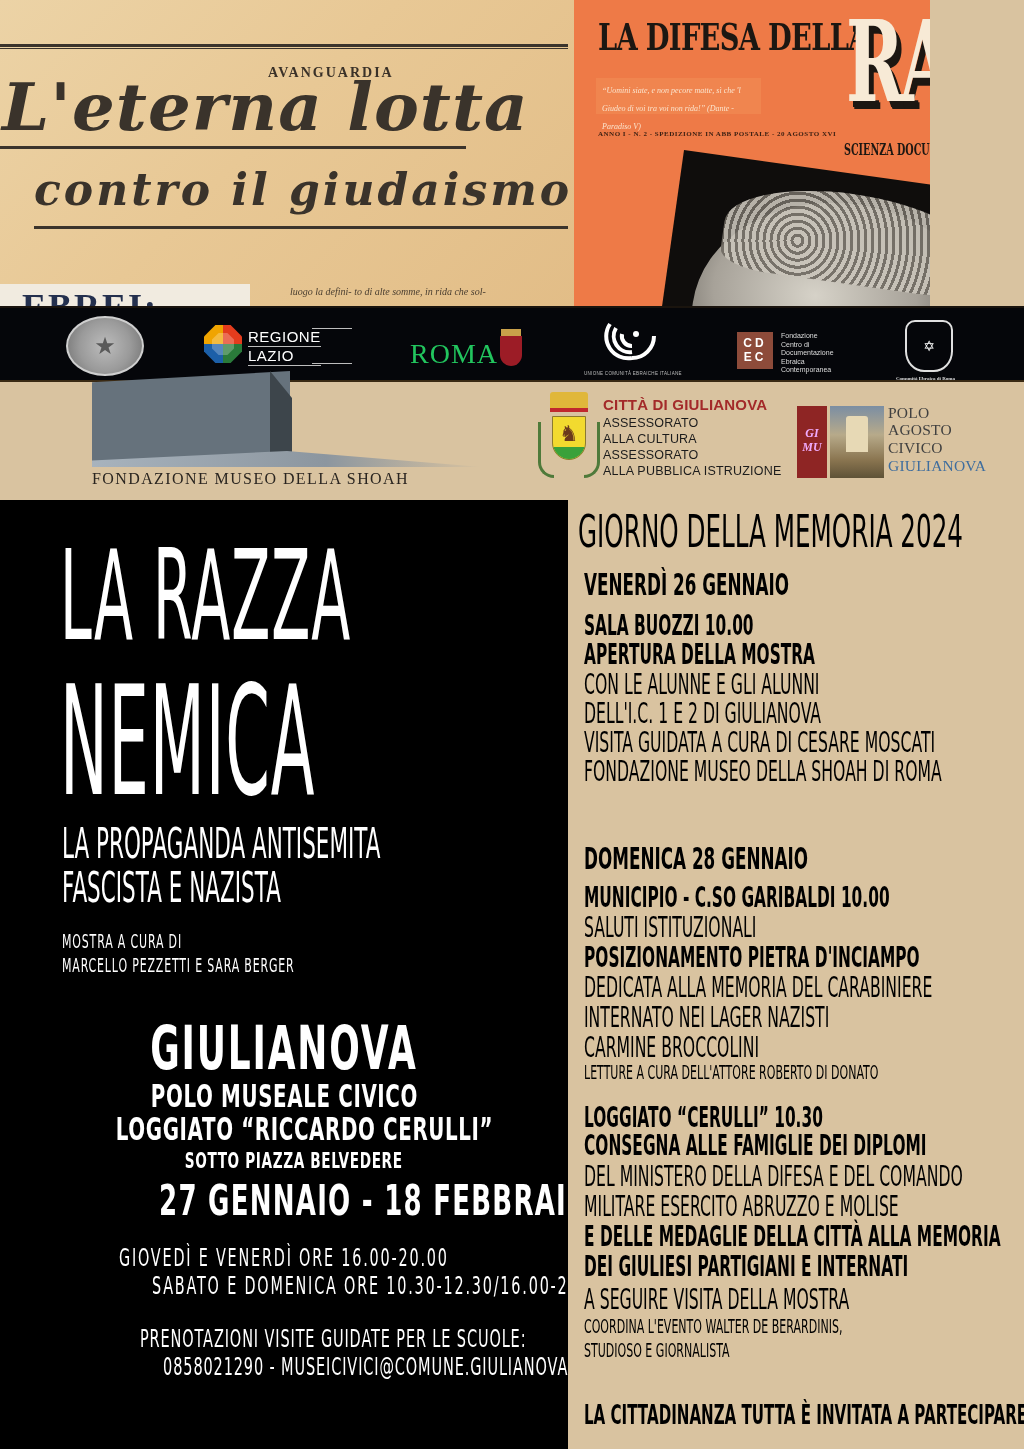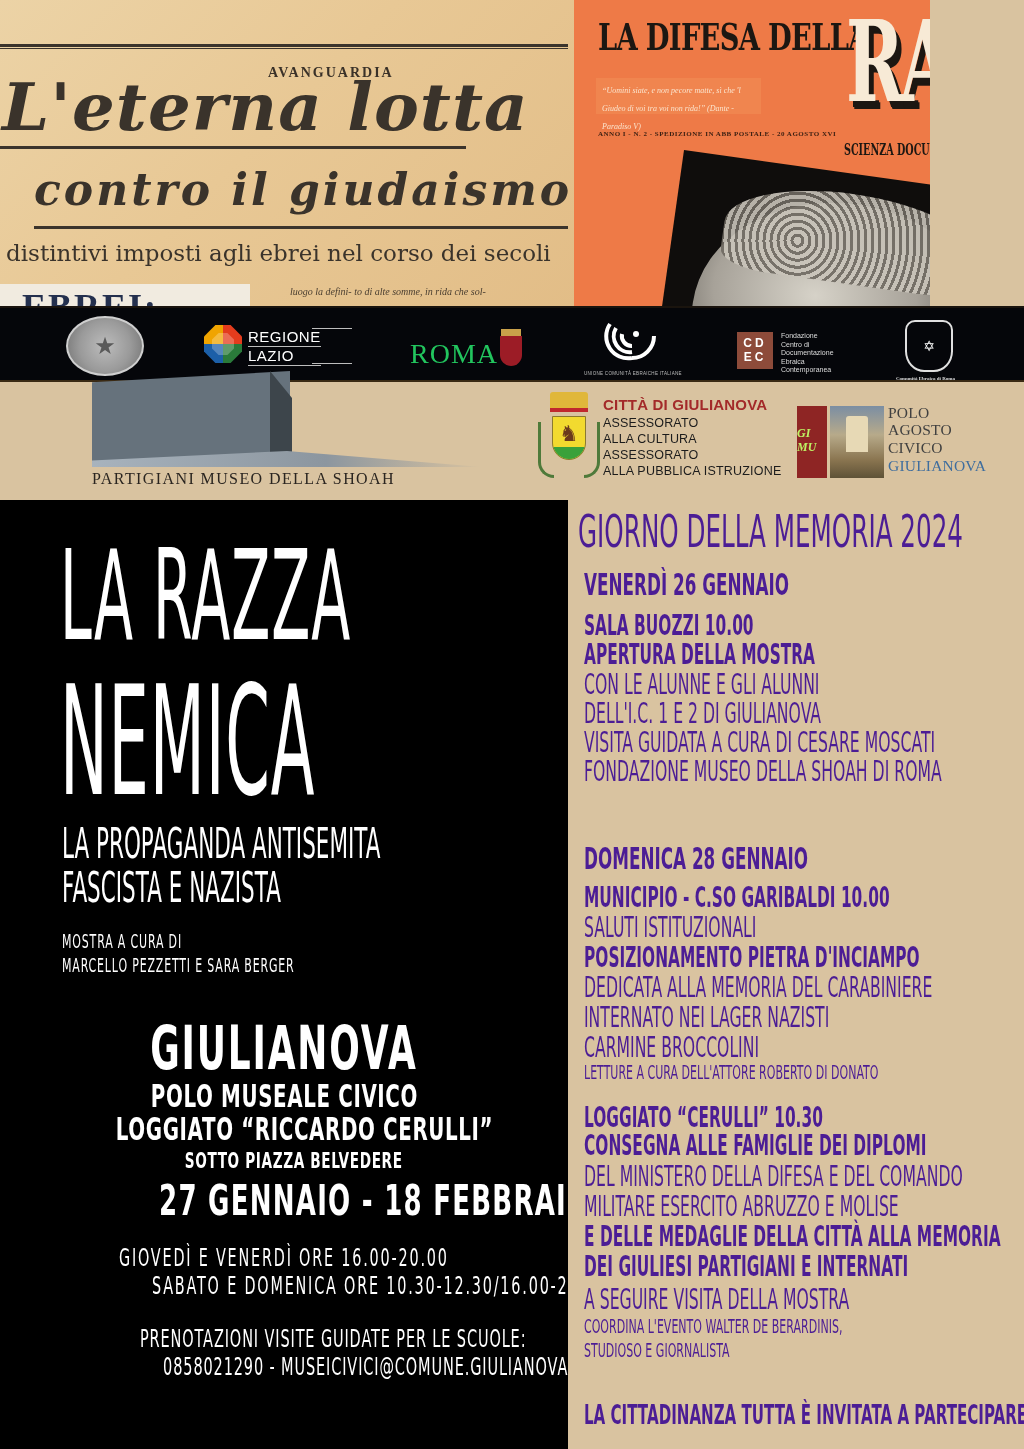--- a/index.html
+++ b/index.html
@@ -89,22 +89,22 @@
     border-radius:0 0 17px 17px; overflow:hidden; }
   .coat .shield::before { content:"♞"; position:absolute; left:6px; top:4px; font-size:22px; color:#6b3a1c; }
   .coat .shield::after { content:""; position:absolute; left:0; bottom:0; width:100%; height:12px; background:#3aa13a; }
   .coat .wreath-l, .coat .wreath-r { position:absolute; top:30px; width:16px; height:56px; border:3px solid #4f7a3a; }
   .coat .wreath-l { left:2px; border-right:none; border-top:none; border-radius:0 0 0 40px; }
   .coat .wreath-r { right:2px; border-left:none; border-top:none; border-radius:0 0 40px 0; }
 
   .giul-title { position:absolute; left:603px; top:12px; color:#a32a2a; font-weight:bold; font-size:15px; letter-spacing:0.2px; }
   .giul-line { position:absolute; left:603px; color:#1c1c1c; font-size:12.5px; letter-spacing:0.2px; }
 
-  .gimu-box { position:absolute; left:797px; top:22px; width:30px; height:72px; background:#8e2524; color:#bef264;
-    font-family:"Liberation Serif", serif; font-style:italic; font-weight:bold; font-size:12px; line-height:14px; padding-top:20px; }
+  .gimu-box { position:absolute; left:797px; top:22px; width:30px; height:72px; background:#8e2524; color:#f0abfc;
+    font-family:"Liberation Serif", serif; font-style:italic; font-weight:bold; font-size:12px; line-height:14px; text-align:center; padding-top:20px; }
   .gimu-pic { position:absolute; left:830px; top:22px; width:54px; height:72px;
     background:linear-gradient(180deg,#7b8ea3 0%,#b7aa8a 40%,#8a7550 75%,#5e5237 100%); }
   .gimu-pic::before { content:""; position:absolute; left:16px; top:10px; width:22px; height:36px; background:#e7d9b5; border-radius:3px 3px 0 0; }
   .polo-line { position:absolute; left:888px; font-family:"Liberation Serif", serif; font-size:15.5px; color:#404040; letter-spacing:0.2px; }
   .polo-line.blue { color:#3e6d9e; }
 
   
   .left-panel { position:absolute; left:0; top:500px; width:568px; height:949px; background:#000; color:#fff; }
   .condensed { font-family:"DejaVu Sans", sans-serif; display:inline-block; transform-origin:left top; white-space:nowrap; }
   .lp-title { position:absolute; left:60px; }
@@ -115,42 +115,41 @@
   .center-row { position:absolute; left:0; width:568px; text-align:center; }
   .center-row span { display:inline-block; white-space:nowrap; font-family:"DejaVu Sans", sans-serif; }
   .c-giul { font-weight:bold; font-size:60px; line-height:60px; transform:scaleX(0.6); letter-spacing:3px; }
   .c-polo { font-weight:bold; font-size:32px; line-height:32px; transform:scaleX(0.62); letter-spacing:1px; }
   .c-sotto { font-weight:bold; font-size:22px; line-height:22px; transform:scaleX(0.62); letter-spacing:1px; }
   .c-dates { font-weight:bold; font-size:42px; line-height:42px; transform:scaleX(0.62); letter-spacing:2px; }
   .c-hours { font-size:24px; line-height:24px; transform:scaleX(0.6); letter-spacing:3px; }
   .c-pren { font-size:25px; line-height:25px; transform:scaleX(0.58); letter-spacing:1.5px; }
 
   
-  .right-panel { position:absolute; left:568px; top:500px; width:388px; height:949px; background:#d9c3a0; color:#4c1d95; }
+  .right-panel { position:absolute; left:568px; top:500px; width:388px; height:949px; background:#d9c3a0; color:#000000; }
   .rp-row { position:absolute; left:16px; font-family:"DejaVu Sans", sans-serif; white-space:nowrap; transform-origin:left top; display:block; }
   .rp-heading { left:10px; top:10px; font-size:44px; line-height:44px; transform:scaleX(0.56); }
   .rp-day { font-weight:bold; font-size:30px; line-height:30px; transform:scaleX(0.56); }
   .rp-b { font-weight:bold; font-size:28px; line-height:28px; transform:scaleX(0.55); }
   .rp-n { font-size:29px; line-height:29px; transform:scaleX(0.54); }
   .rp-s { font-size:19px; line-height:19px; transform:scaleX(0.58); }
   .rp-final { font-weight:bold; font-size:26px; line-height:26px; transform:scaleX(0.58); }
 </style>
 </head>
 <body>
 
 <div class="collage">
   <div class="clip-left">
     <div class="masthead">AVANGUARDIA</div>
     <div class="rule" style="top:44px;width:568px;"></div>
     <div class="rule" style="top:48px;width:568px;height:1px;"></div>
     <div class="h1">L'eterna lotta</div>
     <div class="rule" style="top:146px;width:466px;"></div>
     <div class="h2">contro il giudaismo</div>
     <div class="rule" style="top:226px;left:34px;width:534px;"></div>
-    <div class="sub">distintivi imposti agli ebrei nel corso dei secoli</div>
     <div class="ebrei-card">
       <div class="ebrei">EBREI:</div>
     </div>
     <div class="smalltext">luogo la defini-   to di alte somme, in rida che sol-</div>
   </div>
 
   <div class="clip-right">
     <div class="t1">LA DIFESA DELLA</div>
     <div class="razza">RAZZA</div>
     <div class="quote">“Uomini siate, e non pecore matte, sì che 'l Giudeo di voi tra voi non rida!” (Dante - Paradiso V)</div>
@@ -200,21 +199,21 @@
   </div>
 
   <div class="ceroma-mark"></div>
   <div class="ceroma-caption">Comunità Ebraica di Roma</div>
 </div>
 
 <div class="inst">
   <div class="fms-block"></div>
   <div class="fms-side"></div>
   <div class="fms-shadow"></div>
-  <div class="fms-name">PARTIGIANI MUSEO DELLA SHOAH</div>
+  <div class="fms-name">FONDAZIONE MUSEO DELLA SHOAH</div>
 
   <div class="coat">
     <div class="crown"></div>
     <div class="shield"></div>
     <div class="wreath-l"></div>
     <div class="wreath-r"></div>
   </div>
   <div class="giul-title">CITTÀ DI GIULIANOVA</div>
   <div class="giul-line" style="top:32px;">ASSESSORATO</div>
   <div class="giul-line" style="top:48px;">ALLA CULTURA</div>

